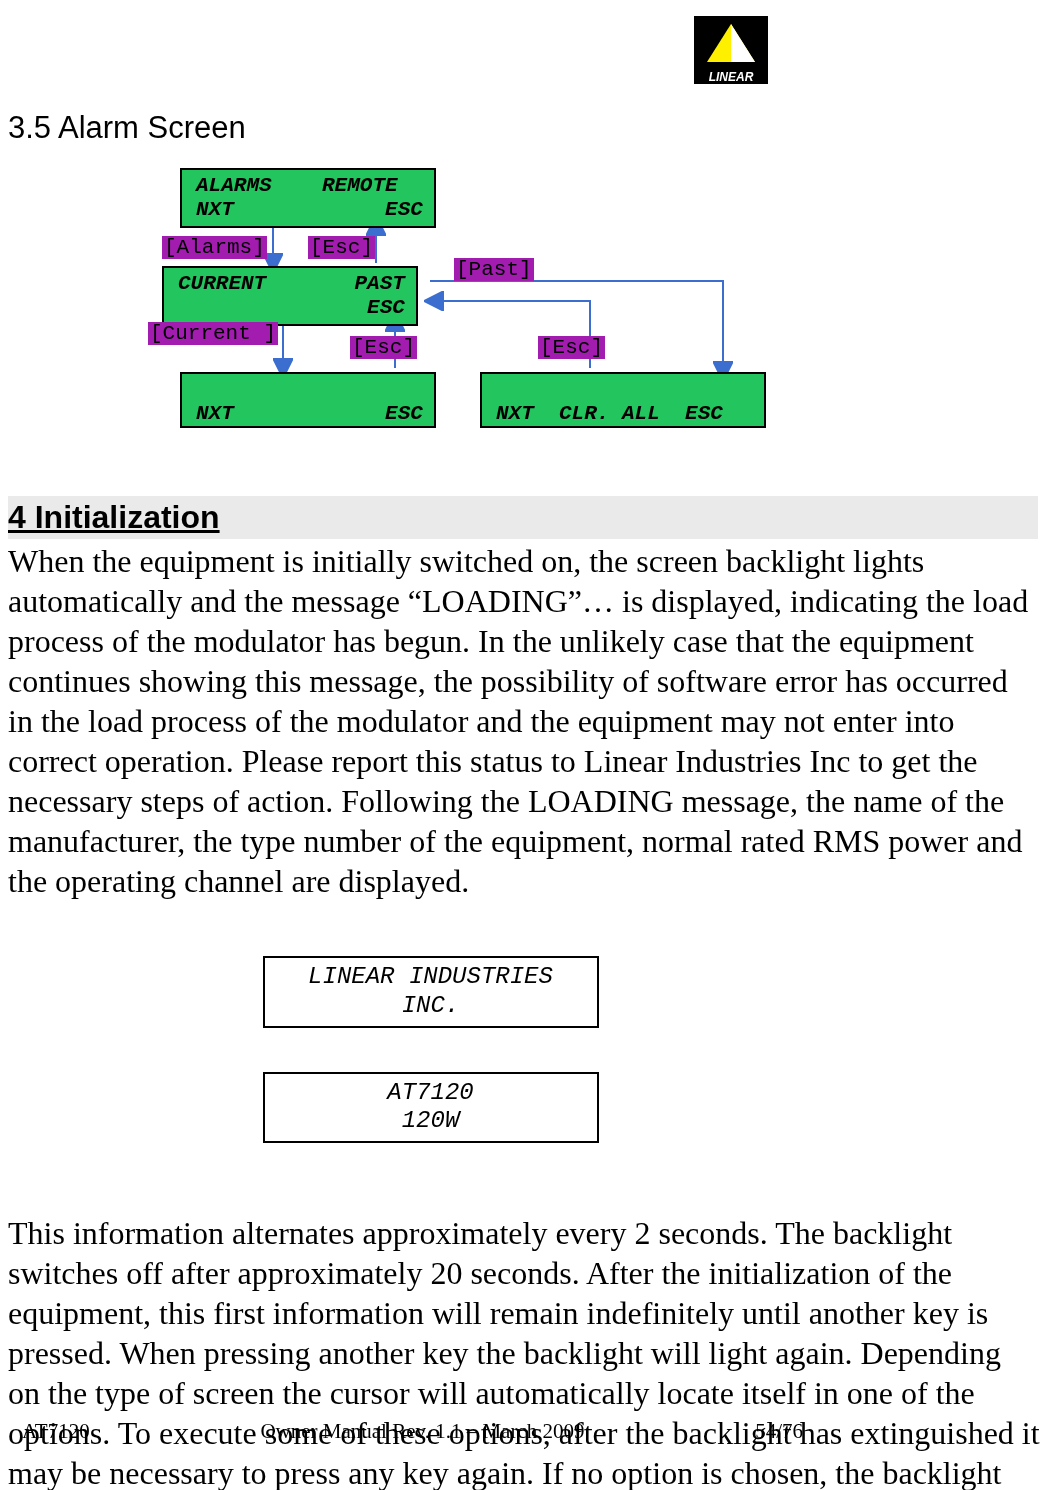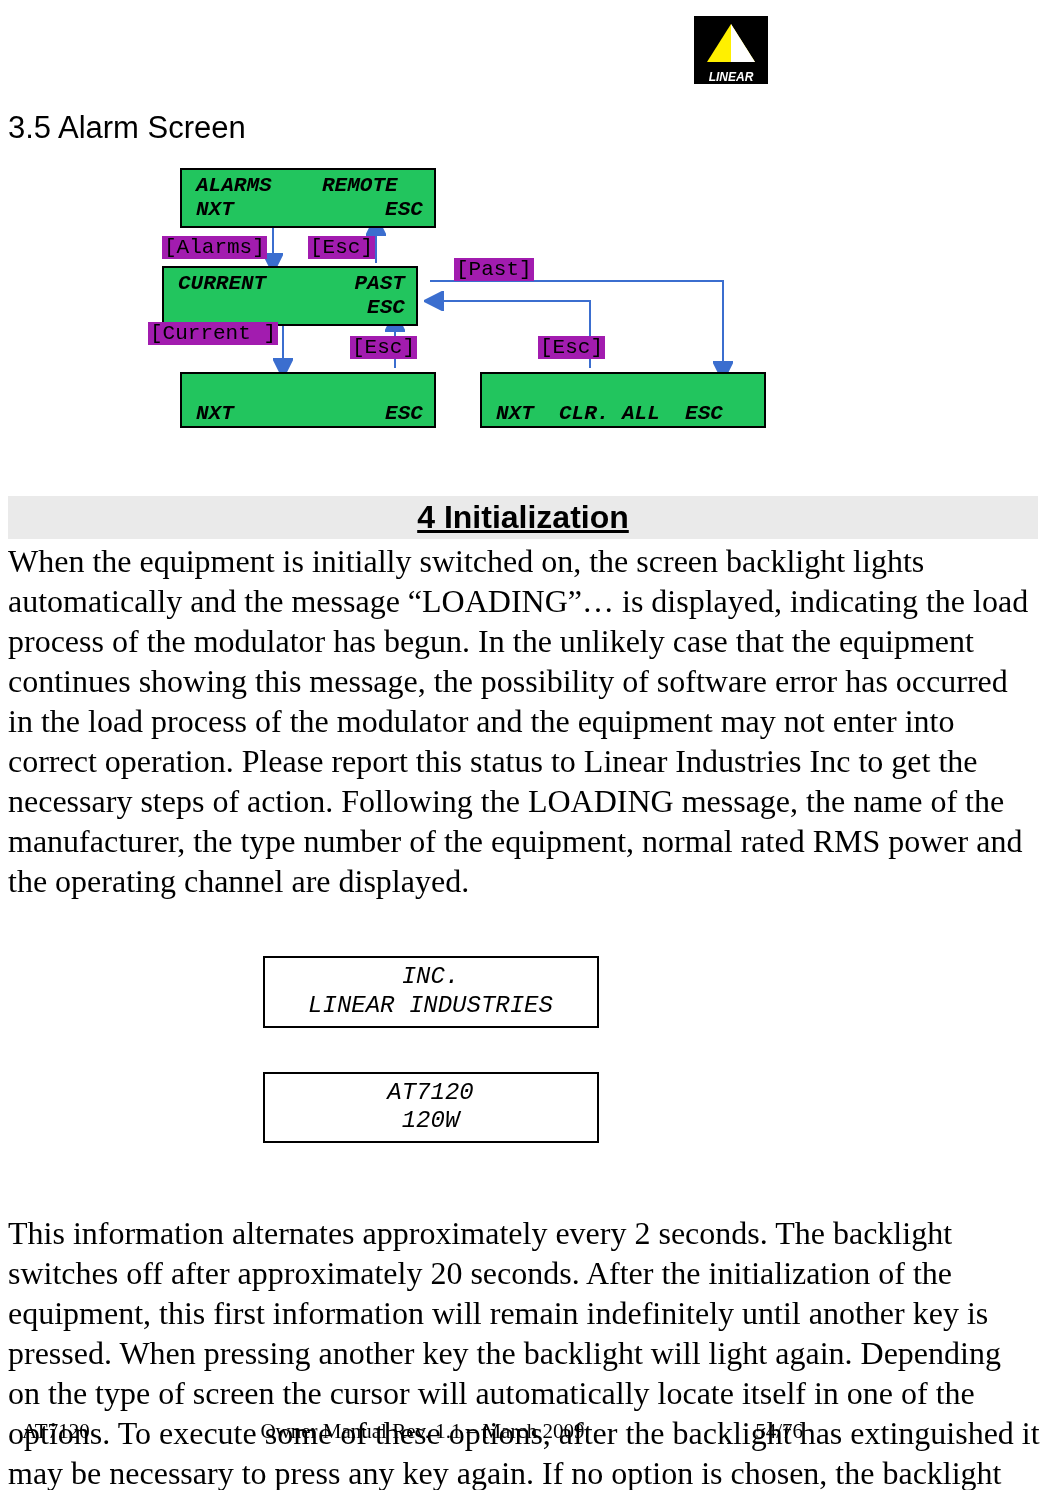--- a/index.html
+++ b/index.html
@@ -68,21 +68,20 @@
   
   .h1 {
     font-family: Tahoma, Verdana, Geneva, sans-serif;
     font-size: 32px;
     font-weight: bold;
     text-decoration: underline;
     background: #eaeaea;
     margin: 55px 0 2px 0;
     padding: 3px 0 3px 0;
     width: 1030px;
-    text-align: center;
   }
   .body-text {
     font-size: 32px;
     line-height: 1.25;
     width: 1032px;
     margin: 0;
   }
   .lcd-center {
     border: 2px solid #000;
     width: 336px;
@@ -164,22 +163,22 @@
     <div class="lbl" style="left:380px; top:170px;">[Esc]</div>
   </div>
 
   <div class="h1">4 Initialization</div>
 
   <p class="body-text">When the equipment is initially switched on, the screen backlight lights automatically and the message “LOADING”… is displayed, indicating the load process of the modulator has begun. In the unlikely case that the equipment continues showing this message, the possibility of software error has occurred in the load process of the modulator and the equipment may not enter into correct operation. Please report this status to Linear Industries Inc to get the necessary steps of action. Following the LOADING message, the name of the manufacturer, the type number of the equipment, normal rated RMS power and the operating channel are displayed.</p>
 
   <div class="spacer-med"></div>
 
   <div class="lcd-center">
+    <div>LINEAR INDUSTRIES</div>
     <div>INC.</div>
-    <div>LINEAR INDUSTRIES</div>
   </div>
 
   <div class="spacer-small"></div>
 
   <div class="lcd-center">
     <div>AT7120</div>
     <div>120W</div>
   </div>
 
   <div style="height:70px"></div>

